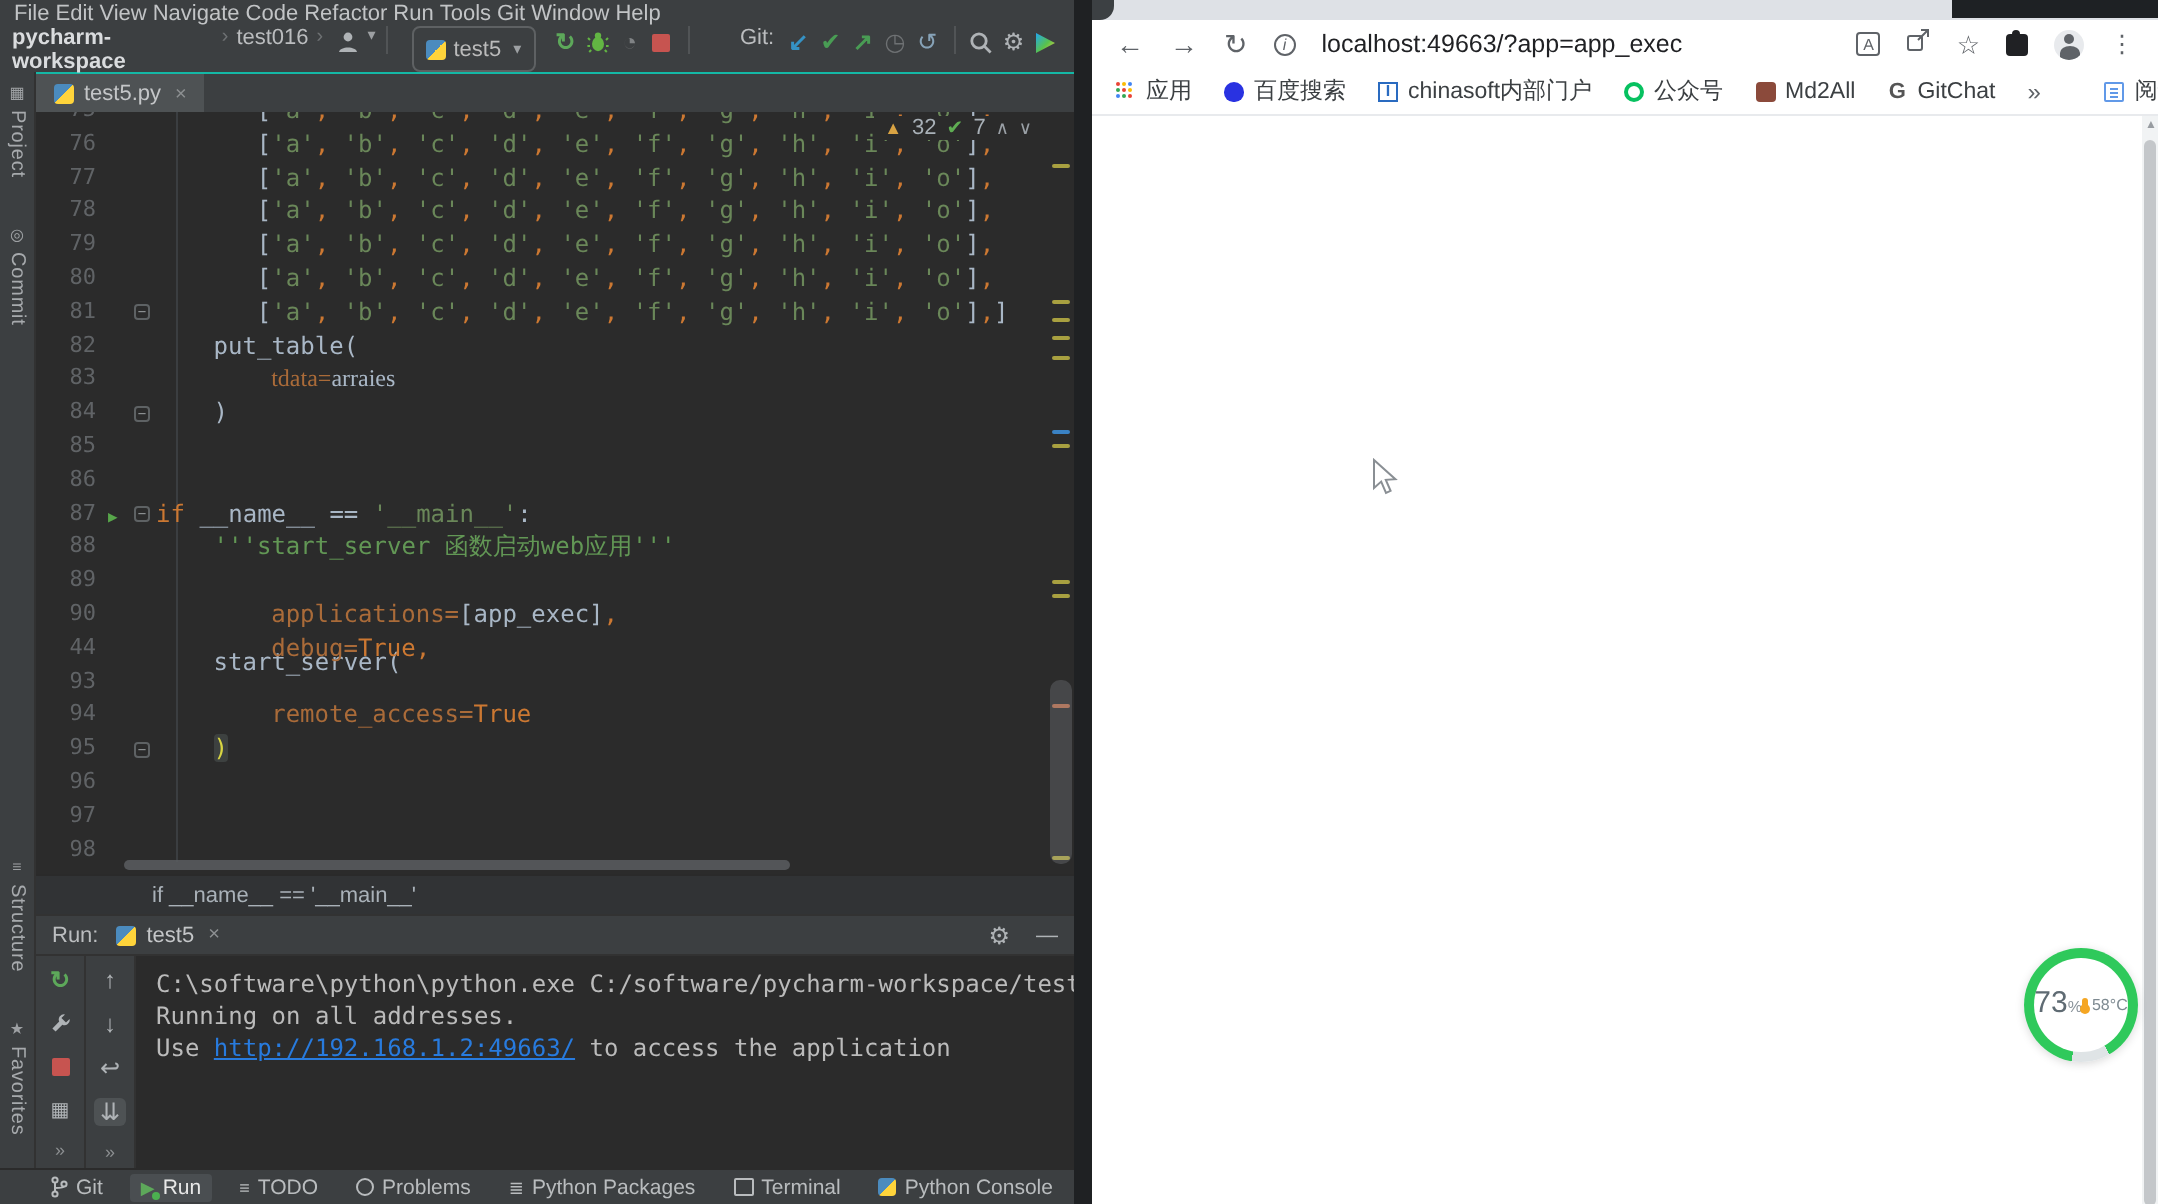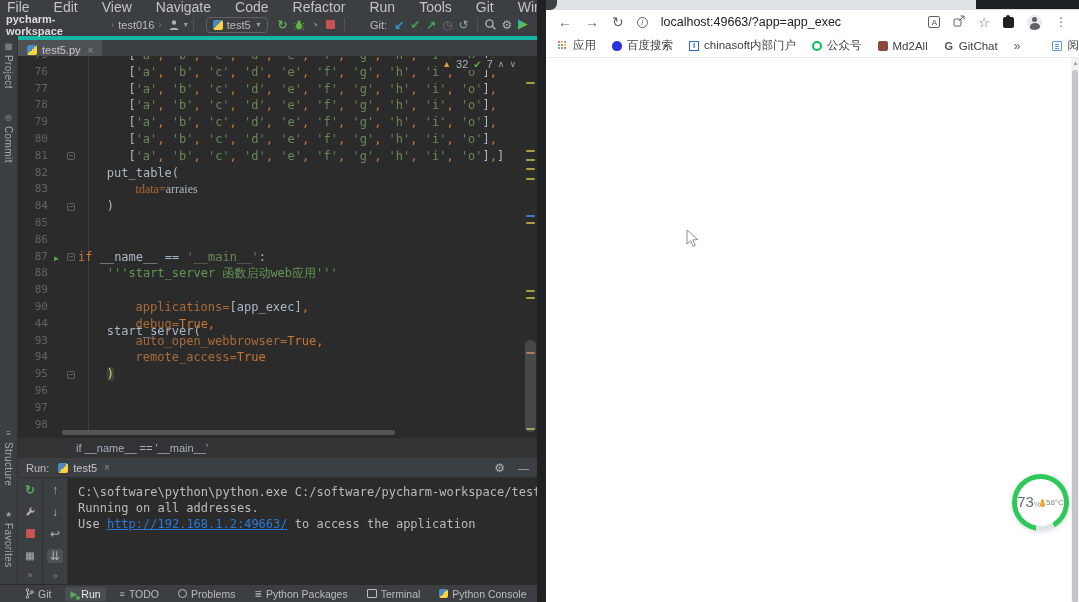--- a/index.html
+++ b/index.html
@@ -1,23 +1,23 @@
 <!DOCTYPE html>
 <html><head>
 <meta charset="utf-8">
 <style>
   html,body{margin:0;padding:0}
   #screen{position:relative;width:1079px;height:602px;overflow:hidden;background:#fff;
           font-family:"Liberation Sans",sans-serif;-webkit-font-smoothing:antialiased}
 
   
   #ide{position:absolute;left:0;top:0;width:537px;height:602px;background:#3C3F41;color:#BBBBBB}
-  #menubar{height:13px;display:flex;align-items:center;gap:24px;padding-left:7px;font-size:14px;color:#C2C4C6}
+  #menubar{height:13px;display:flex;align-items:center;gap:3px;padding-left:7px;font-size:11px;color:#C2C4C6}
   .menu-item{cursor:default}
-  #toolbar{height:23px;display:flex;align-items:center;padding:0 6px;font-size:11px;border-bottom:4px solid #14b8a6}
+  #toolbar{height:23px;display:flex;padding:0 6px;font-size:11px;border-bottom:1px solid #14b8a6}
   .crumb-bold{color:#DADCDE;font-weight:bold}
   .crumb{color:#BBBDBF}
   .crumb-sep{color:#6E7173;margin:0 4px;font-size:10px}
   .tb-ic{display:inline-flex;align-items:center;justify-content:center;width:17px;height:16px;font-size:12px}
   .vsep{width:1px;height:14px;background:#515456;margin:0 5px}
   .runbox{display:flex;align-items:center;gap:4px;border:1px solid #5E6163;border-radius:4px;padding:1px 6px;margin:0 7px}
   .py-mini{width:10px;height:10px;border-radius:2px;flex:none;
            background:linear-gradient(135deg,#4B8BBE 50%,#FFD43B 50%)}
   .dd{font-size:8px;color:#9DA0A3;margin-left:2px}
   .stop-sq{width:9px;height:9px;background:#C75450;border-radius:1px}
@@ -280,21 +280,21 @@
           <div class="code-line"><span class="ln">82</span><span class="gut"></span><span class="fold"></span><span class="code" style="padding-left: 28.8px;"><span class="tk-p">put_table(</span></span></div>
           <div class="code-line"><span class="ln">83</span><span class="gut"></span><span class="fold"></span><span class="code" style="padding-left: 57.6px; font-family: Liberation Serif, serif;"><span class="tk-a">tdata=</span><span class="tk-p">arraies</span></span></div>
           <div class="code-line"><span class="ln">84</span><span class="gut"></span><span class="fold"><span class="fold-marker">−</span></span><span class="code" style="padding-left: 28.8px;"><span class="tk-p">)</span></span></div>
           <div class="code-line"><span class="ln">85</span><span class="gut"></span><span class="fold"></span><span class="code" style="padding-left: 0px;"></span></div>
           <div class="code-line"><span class="ln">86</span><span class="gut"></span><span class="fold"></span><span class="code" style="padding-left: 0px;"></span></div>
           <div class="code-line"><span class="ln">87</span><span class="gut"><span class="run-arrow">▶</span></span><span class="fold"><span class="fold-marker">−</span></span><span class="code" style="padding-left: 0px;"><span class="tk-k">if </span><span class="tk-p">__name__ == </span><span class="tk-s">'__main__'</span><span class="tk-p">:</span></span></div>
           <div class="code-line"><span class="ln">88</span><span class="gut"></span><span class="fold"></span><span class="code" style="padding-left: 28.8px;"><span class="tk-d">'''start_server 函数启动web应用'''</span></span></div>
           <div class="code-line"><span class="ln">89</span><span class="gut"></span><span class="fold"></span><span class="code" style="padding-left: 28.8px; margin-top: 41px;"><span class="tk-p">start_server(</span></span></div>
           <div class="code-line"><span class="ln">90</span><span class="gut"></span><span class="fold"></span><span class="code" style="padding-left: 57.6px;"><span class="tk-a">applications=</span><span class="tk-p">[app_exec]</span><span class="tk-o">,</span></span></div>
           <div class="code-line"><span class="ln">44</span><span class="gut"></span><span class="fold"></span><span class="code" style="padding-left: 57.6px;"><span class="tk-a">debug=</span><span class="tk-k">True</span><span class="tk-o">,</span></span></div>
-          <div class="code-line"><span class="ln">93</span><span class="gut"></span><span class="fold"></span><span class="code" style="padding-left: 57.6px;"><span class="tk-a">auto_open_webbrowser=</span><span class="tk-k">True</span><span class="tk-o">,</span></span></div>
+          <div class="code-line"><span class="ln">93</span><span class="gut"></span><span class="fold"></span></div>
           <div class="code-line"><span class="ln">94</span><span class="gut"></span><span class="fold"></span><span class="code" style="padding-left: 57.6px;"><span class="tk-a">remote_access=</span><span class="tk-k">True</span></span></div>
           <div class="code-line"><span class="ln">95</span><span class="gut"></span><span class="fold"><span class="fold-marker">−</span></span><span class="code" style="padding-left: 28.8px;"><span class="tk-y">)</span></span></div>
           <div class="code-line"><span class="ln">96</span><span class="gut"></span><span class="fold"></span><span class="code" style="padding-left: 0px;"></span></div>
           <div class="code-line"><span class="ln">97</span><span class="gut"></span><span class="fold"></span><span class="code" style="padding-left: 0px;"></span></div>
           <div class="code-line"><span class="ln">98</span><span class="gut"></span><span class="fold"></span><span class="code" style="padding-left: 0px;"></span></div>
         </div>
       <div id="inspect">
         <span class="warn-tri">▲</span>
         <span>32</span>
         <span class="ok-check">✔</span>

